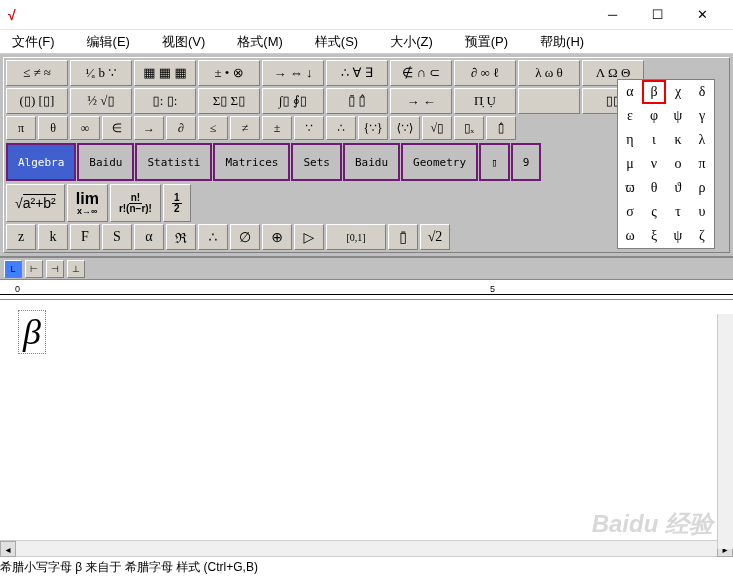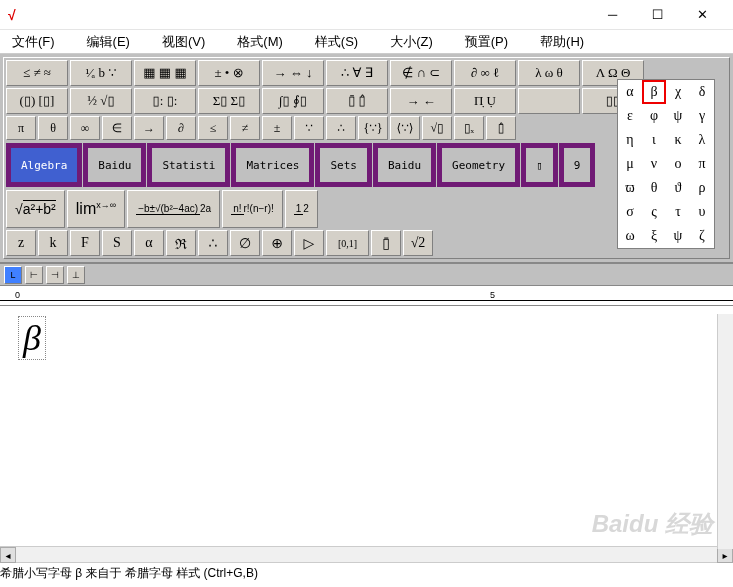--- a/index.html
+++ b/index.html
@@ -11,21 +11,21 @@
 .winctrl span { width: 45px; height: 28px; display: flex; align-items: center; justify-content: center; font-size: 13px; color: #000; }
 .menubar { height: 24px; display: flex; align-items: center; padding: 0 6px; font-size: 13px; gap: 20px; border-bottom: 1px solid #ccc; }
 .menubar span { padding: 2px 6px; }
 .toolbar-area { background: #c0c0c0; padding: 3px; border-bottom: 2px solid #888; }
 .palette-frame { background: #c0c0c0; border: 1px solid #fff; border-right-color: #808080; border-bottom-color: #808080; padding: 2px; display: flex; flex-direction: column; gap: 2px; }
 .palette-row { display: flex; gap: 2px; }
 .pbtn { background: #d4d0c8; border: 1px solid #fff; border-right-color: #808080; border-bottom-color: #808080; height: 26px; display: flex; align-items: center; justify-content: center; font-size: 13px; font-family: "Times New Roman", serif; cursor: pointer; user-select: none; }
 .pbtn.w3 { width: 62px; }
 .pbtn.sm { width: 30px; height: 24px; font-size: 12px; }
 .tabrow { display: flex; gap: 1px; margin-top: 1px; }
-.tab { height: 24px; padding: 17px 10px; font-size: 11px; font-family: monospace; background: #c0c0c0; border: 5px solid #701a75; display: flex; align-items: center; }
+.tab { height: 24px; padding: 17px 10px; font-size: 11px; font-family: monospace; background: #c0c0c0; border: 2px solid #701a75; display: flex; align-items: center; }
 .tab.active { background: #4060d0; color: #fff; }
 .template-row { display: flex; gap: 2px; margin-top: 1px; }
 .tbtn { background: #d4d0c8; border: 1px solid #fff; border-right-color:#808080; border-bottom-color:#808080; height: 38px; display: flex; align-items:center; justify-content:center; font-family:"Times New Roman",serif; font-size:12px; padding:15px 8px; }
 .tbtn.small { height: 26px; width: 30px; font-size: 14px; padding: 0; }
 .greek-panel { position: absolute; right: 18px; top: 79px; background: #fff; border: 1px solid #808080; z-index: 10; }
 .greek-grid { display: grid; grid-template-columns: repeat(4, 24px); grid-auto-rows: 24px; }
 .greek-cell { display: flex; align-items: center; justify-content: center; font-family: "Times New Roman", serif; font-size: 14px; border: 1px solid transparent; cursor: pointer; }
 .greek-cell.sel { border: 2px solid #e00; }
 .toolbar2 { background: #c0c0c0; height: 22px; display: flex; align-items: center; padding: 0 4px; gap: 3px; border-bottom: 1px solid #888; }
 .tb2btn { width: 18px; height: 18px; background: #d4d0c8; border: 1px solid #fff; border-right-color:#808080; border-bottom-color:#808080; font-size: 9px; display:flex; align-items:center; justify-content:center; }
@@ -36,21 +36,21 @@
 .ruler-line { position:absolute; left:0; right:0; bottom:4px; height:1px; background:#000; }
 .ruler-line::before,.ruler-line::after{content:"";position:absolute;width:1px;background:#000;bottom:0;}
 .editor { background: #fff; position: relative; height: 240px; overflow: auto; }
 .editor .beta { position: absolute; left: 18px; top: 10px; font-family: "Times New Roman", serif; font-style: italic; font-size: 36px; border: 1px dotted #888; padding: 0 4px; }
 .scroll-h { height: 16px; background: #f0f0f0; border-top: 1px solid #ccc; display:flex; }
 .scroll-h .arrow { width:16px; height:16px; background:#e0e0e0; border:1px solid #aaa; display:flex;align-items:center;justify-content:center;font-size:10px; }
 .scroll-h .track { flex:1; }
 .statusbar { height: 22px; font-size: 12px; display: flex; align-items: center; padding: 0 0; border-top: 1px solid #ccc; }
 .watermark { position: absolute; right: 20px; bottom: 47px; color: #d8d8d8; font-size: 24px; font-weight: bold; font-style: italic; pointer-events: none; }
 .scroll-v { position:absolute; right:0; top:314px; bottom:38px; width:16px; background:#f0f0f0; border-left:1px solid #ccc; }
-.frac { display:inline-flex; flex-direction:row; align-items:flex-start; font-size:10px; line-height:1; }
+.frac { display:inline-flex; flex-direction:column; align-items:center; font-size:10px; line-height:1;font-weight:bold; }
 .frac .num { border-bottom:1px solid #000; padding:0 2px; }
 </style>
 </head>
 <body>
 
 <div class="titlebar">
   <span class="logo">√</span>
   <div class="winctrl">
     <span>─</span>
     <span>☐</span>
@@ -129,26 +129,20 @@
           <span style="font-size:14px">√<span style="border-top:1px solid #000">a²+b²</span></span>
         </div>
       <div class="tbtn">
           <span class="frac">
             <span style="font-size:16px">lim</span>
             <span style="font-size:9px">x→∞</span>
           </span>
         </div>
       <div class="tbtn">
           <span class="frac">
-            <span class="num">−b±√(b²−4ac)</span>
-            <span>2a</span>
-          </span>
-        </div>
-      <div class="tbtn">
-          <span class="frac">
             <span class="num">n!</span>
             <span>r!(n−r)!</span>
           </span>
         </div>
       <div class="tbtn">
           <span class="frac">
             <span class="num">1</span>
             <span>2</span>
           </span>
         </div>
@@ -157,21 +151,21 @@
       <div class="tbtn small">z</div>
       <div class="tbtn small">k</div>
       <div class="tbtn small">F</div>
       <div class="tbtn small">S</div>
       <div class="tbtn small">α</div>
       <div class="tbtn small">ℜ</div>
       <div class="tbtn small">∴</div>
       <div class="tbtn small">∅</div>
       <div class="tbtn small">⊕</div>
       <div class="tbtn small">▷</div>
-      <div class="tbtn small" style="width:43px;font-size:10px">[0,1]</div>
+      <div class="tbtn small" style="width:60px;font-size:10px">[0,1]</div>
       <div class="tbtn small">▯̄</div>
       <div class="tbtn small">√2</div>
     </div>
   </div>
 </div>
 
 <div class="greek-panel">
   <div class="greek-grid" id="greek-grid">
       <div class="greek-cell">α</div>
       <div class="greek-cell sel">β</div>

